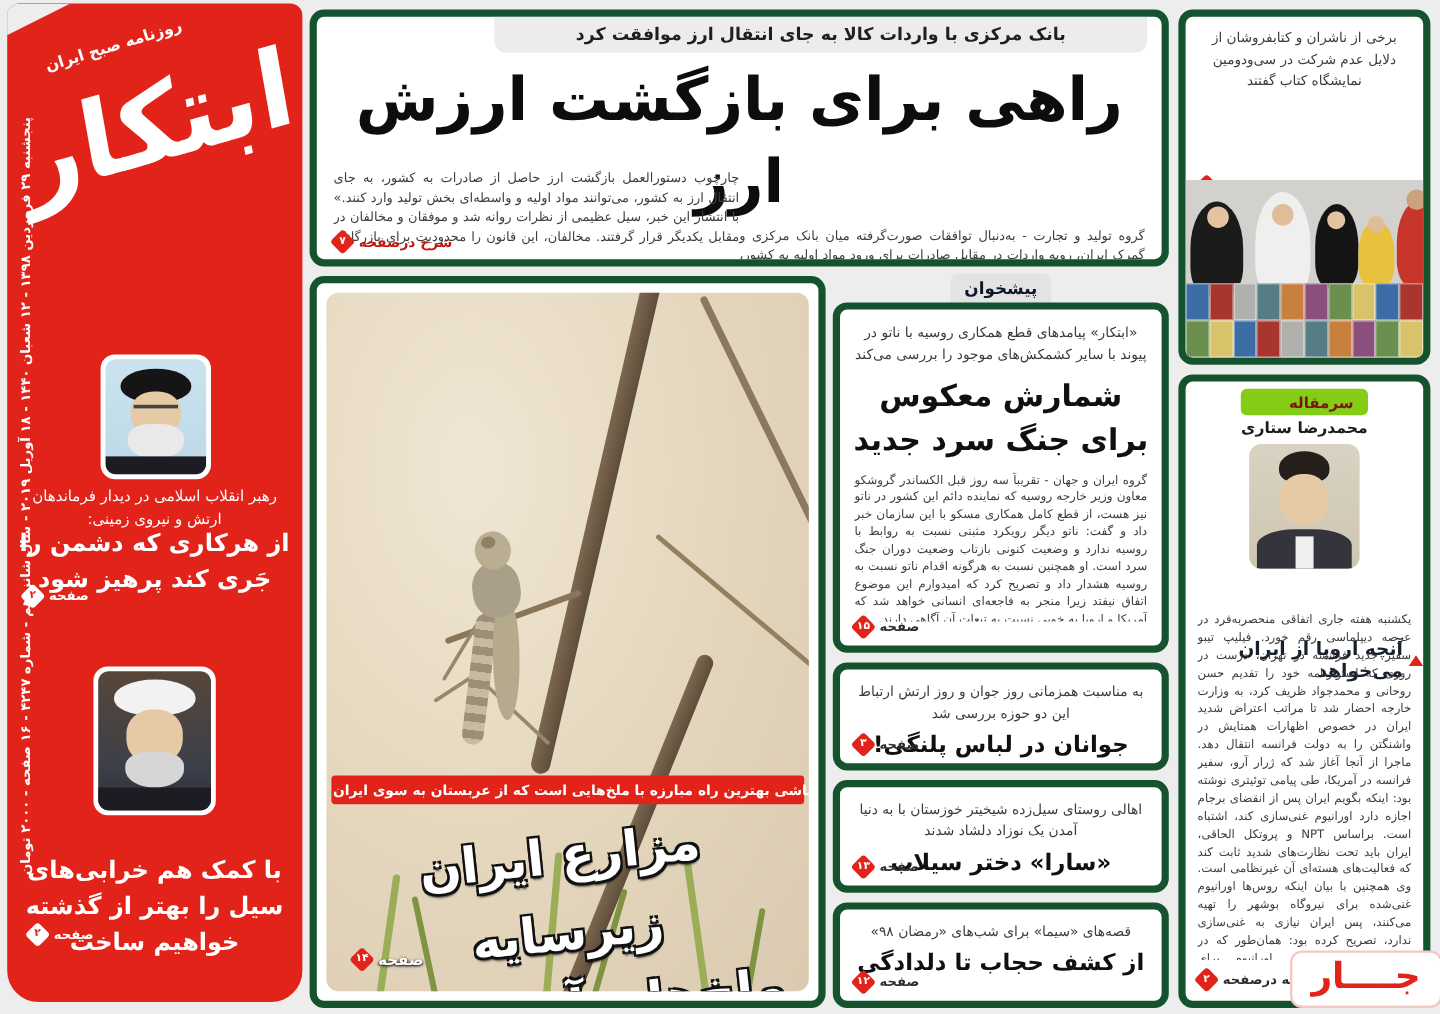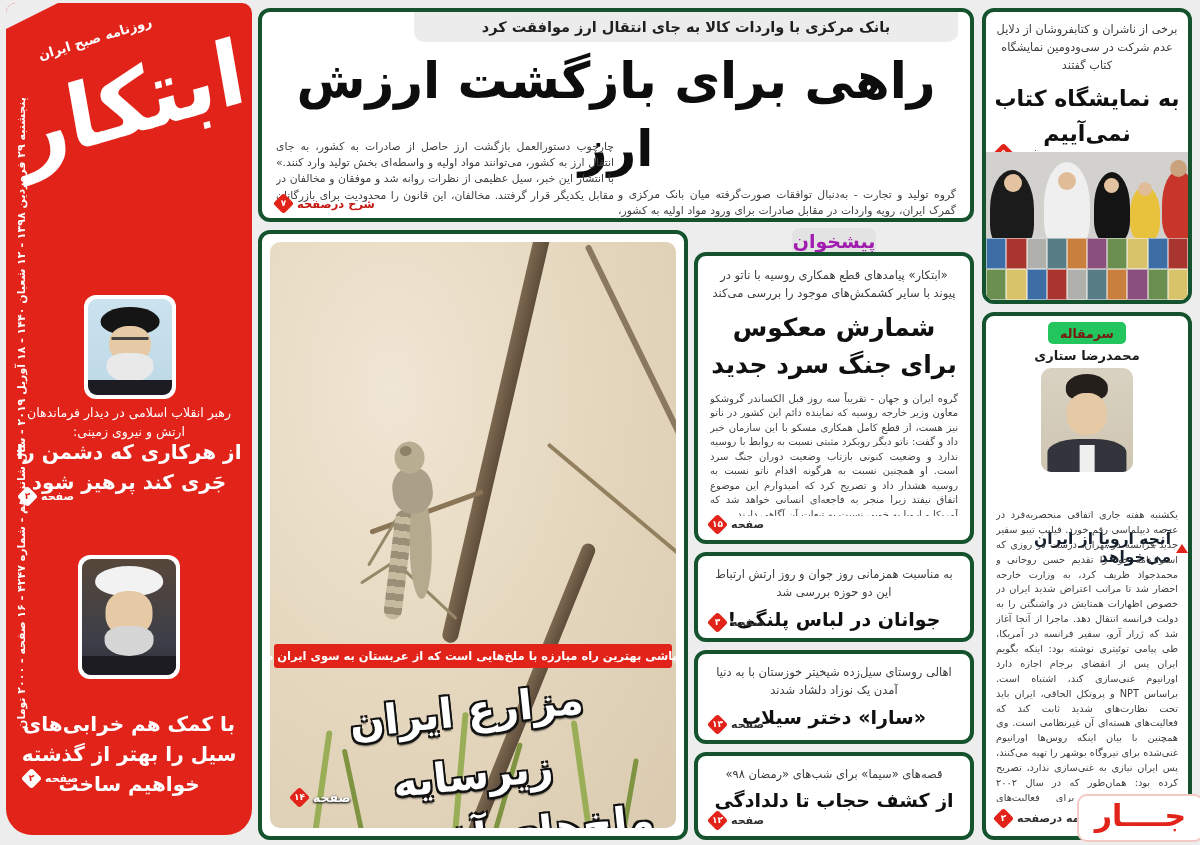--- a/index.html
+++ b/index.html
@@ -1,18 +1,18 @@
 <!DOCTYPE html>
 <html lang="fa" dir="rtl"><head>
 <meta charset="utf-8">
 <style>
   html,body{margin:0;padding:0;background:#ededed;}
   .page{position:relative;width:1200px;height:845px;background:#ededed;overflow:hidden;
         font-family:"DejaVu Sans",sans-serif;direction:rtl;}
-  .card{position:absolute;background:#fff;border:4px solid #14532d;border-radius:12px;box-sizing:border-box;}
+  .card{position:absolute;background:#fff;border:6px solid #14532d;border-radius:12px;box-sizing:border-box;}
 
   
   .red-col{position:absolute;left:6px;top:3px;width:246px;height:832px;background:#e2231a;
            border-radius:10px 10px 26px 26px;overflow:hidden;}
   .corner-sliver{position:absolute;left:0;top:0;width:0;height:0;
                  border-top:26px solid #ededed;border-right:52px solid transparent;}
   .dateline{position:absolute;left:-367px;top:401px;width:770px;height:18px;
             transform:rotate(-90deg);color:#fff;font-size:11px;font-weight:bold;
             text-align:center;white-space:nowrap;letter-spacing:.3px;}
   .logo{position:absolute;top:52px;left:-12px;width:274px;text-align:center;color:#fff;
@@ -84,21 +84,21 @@
   .photo-title{position:absolute;left:0;right:0;top:438px;transform:rotate(-6deg);text-align:center;
                font-size:41px;font-weight:bold;color:#fff;line-height:1.55;
                text-shadow:2px 2px 0 #111,-2px 2px 0 #111,2px -2px 0 #111,-2px -2px 0 #111,0 3px 2px #111;}
   .photo-title span{display:block;}
   .photo-pg{left:22px;top:548px;}
   .photo-pg .lbl{color:#fff;font-size:12.5px;text-shadow:1px 1px 2px #333,-1px 1px 2px #333;}
 
   
   .pish-tab{position:absolute;left:792px;top:228px;width:84px;height:25px;background:#e3e3e3;
             border-radius:7px 7px 0 0;display:flex;align-items:center;justify-content:center;
-            font-size:19px;font-weight:bold;color:#a21caf;}
+            font-size:14px;font-weight:bold;color:#0f172a;}
   .pish-card{left:694px;width:280px;}
   .k2{margin:0;padding:0 12px;text-align:center;font-size:11.5px;line-height:1.6;color:#3c3c3c;}
   .h2a{margin:0;padding:0 8px;text-align:center;font-weight:bold;color:#101010;}
   .pish1{top:252px;height:292px;}
   .pish1 .k2{margin-top:10px;}
   .pish1 .h2a{margin-top:6px;font-size:25px;line-height:1.5;}
   .pish-body{margin:8px 12px 0;font-size:10px;line-height:1.45;color:#3f3f3f;text-align:justify;
              height:124px;overflow:hidden;}
   .pish2{top:552px;height:90px;} .pish3{top:650px;height:94px;} .pish4{top:752px;height:88px;}
   .pish-sm .k2{margin-top:9px;}
@@ -114,22 +114,22 @@
   .person{position:absolute;border-radius:50% 50% 30% 30%;}
   .head{position:absolute;border-radius:50%;}
   .books{position:absolute;left:0;right:0;bottom:0;height:62px;display:flex;flex-wrap:wrap;}
   .bk{width:10%;height:31px;box-sizing:border-box;border:1px solid rgba(255,255,255,.5);}
   .bk:nth-child(8n+1){background:#a8362e;} .bk:nth-child(8n+2){background:#3c6ea5;}
   .bk:nth-child(8n+3){background:#d8c26a;} .bk:nth-child(8n+4){background:#6b8f4e;}
   .bk:nth-child(8n+5){background:#8a4f7d;} .bk:nth-child(8n+6){background:#c97f3e;}
   .bk:nth-child(8n+7){background:#567d85;} .bk:nth-child(8n+8){background:#b0b0ac;}
   .edit-card{left:982px;top:312px;width:210px;height:528px;}
   .edit-tab{position:absolute;top:6px;left:50%;transform:translateX(-50%);width:78px;height:22px;
-            background:#22c55e;border-radius:5px;display:flex;align-items:center;justify-content:center;
-            font-size:12.5px;font-weight:bold;color:#7a150f;}
+            background:#84cc16;border-radius:5px;display:flex;align-items:center;justify-content:center;
+            font-size:12.5px;font-weight:bold;color:#7a150f;padding-left:28px;}
   .author{position:absolute;top:32px;left:0;width:100%;margin:0;text-align:center;
           font-size:13px;font-weight:bold;color:#1c1c1c;}
   .author-photo{position:absolute;top:52px;left:50%;transform:translateX(-50%);width:92px;height:104px;
                 border-radius:10px;overflow:hidden;background:linear-gradient(180deg,#d9d2c2,#cfc6b2);}
   .hair{position:absolute;top:6px;left:50%;transform:translateX(-50%);width:46%;height:26%;
         background:#241f1a;border-radius:50% 50% 40% 40%;}
   .suit{position:absolute;bottom:0;left:50%;transform:translateX(-50%);width:86%;height:32%;
         background:#33343c;border-radius:40% 40% 0 0;}
   .shirt{position:absolute;bottom:0;left:50%;transform:translateX(-50%);width:16%;height:26%;background:#f0f0f0;}
   .edit-headline{position:absolute;top:166px;left:0;width:100%;display:flex;align-items:center;
@@ -282,21 +282,20 @@
     <div class="pg pg-on-card pg-card-bl">
       <span class="lbl">صفحه</span>
       <span class="dia dia-red">
           <i>۱۲</i>
         </span>
     </div>
   </section>
 
   <section class="card book-card">
     <p class="k2">برخی از ناشران و کتابفروشان از دلایل عدم شرکت در سی‌ودومین نمایشگاه کتاب گفتند</p>
-    <h2 class="h2a">به نمایشگاه کتاب نمی‌آییم</h2>
     <div class="pg pg-on-card book-pg">
       <span class="lbl">صفحه</span>
       <span class="dia dia-red">
           <i>۵</i>
         </span>
     </div>
     <div class="bookfair">
       <div class="person" style="left:4px;top:18px;width:44px;height:78px;background:#1b1b1b;"></div>
       <div class="head" style="left:18px;top:22px;width:18px;height:18px;background:#e3c3a0;"></div>
       <div class="person" style="left:58px;top:10px;width:46px;height:86px;background:#efefef;"></div>

